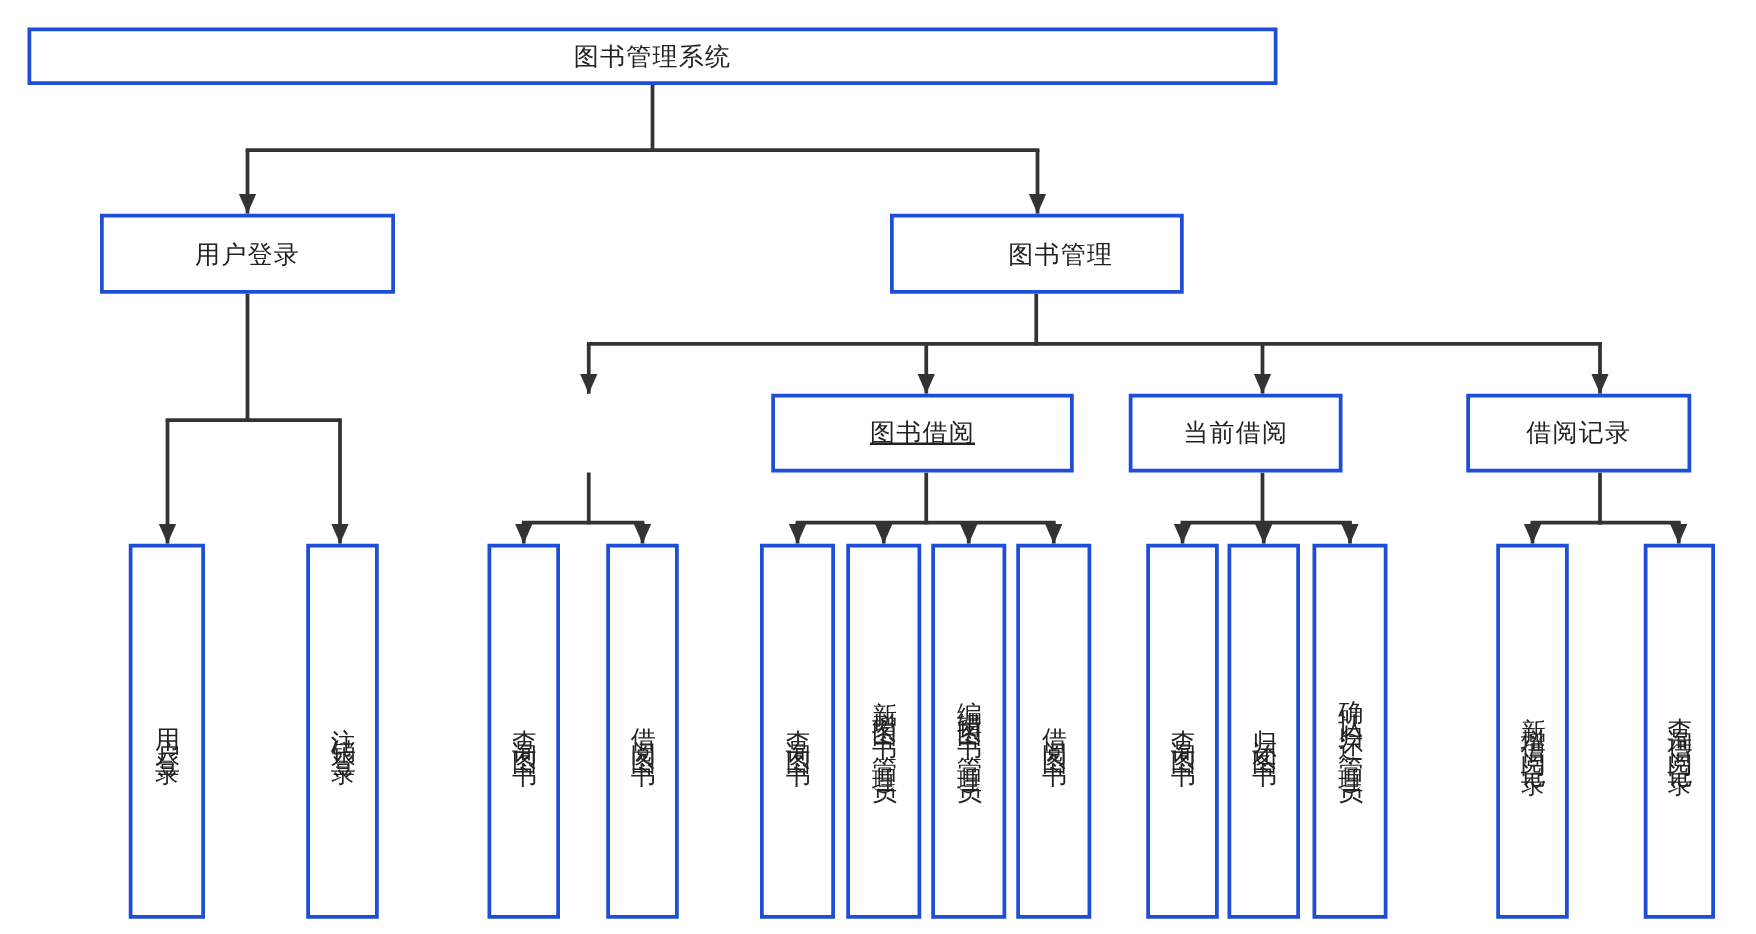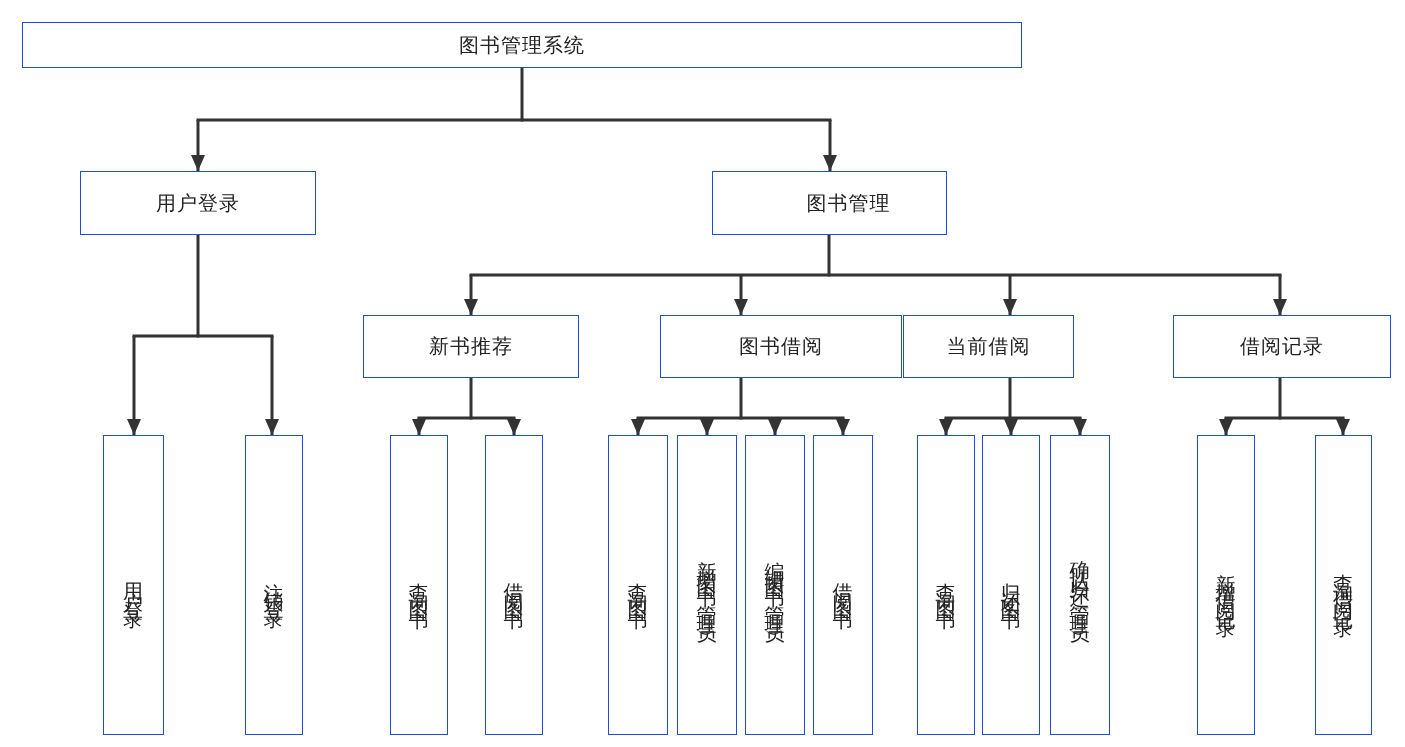--- a/index.html
+++ b/index.html
@@ -19,21 +19,21 @@
     position: absolute;
     left: 0;
     top: 0;
     width: 1405px;
     height: 747px;
     z-index: 1;
   }
   .node {
     position: absolute;
     box-sizing: border-box;
-    border: 1px solid #1d4ed8;
+    border: 3px solid #1d4ed8;
     background: #ffffff;
     display: flex;
     align-items: center;
     justify-content: center;
     color: #222222;
     font-size: 20px;
     letter-spacing: 1px;
     z-index: 2;
     text-align: center;
   }
@@ -109,24 +109,23 @@
       <line x1="1226" y1="418" x2="1226" y2="435" marker-end="url(#arr)"></line>
       <line x1="1343" y1="418" x2="1343" y2="435" marker-end="url(#arr)"></line>
     </g>
   </svg>
 
   <div class="node" style="left:22px; top:22px; width:1000px; height:46px;">图书管理系统</div>
 
   <div class="node" style="left:80px; top:171px; width:236px; height:64px;">用户登录</div>
   <div class="node" style="left:712px; top:171px; width:235px; height:64px;padding-left:38px;">图书管理</div>
 
-  <div class="node" style="left:363px; top:315px; width:216px; height:63px;">新书推荐</div>
-  <div class="node" style="left:660px; top:315px; width:242px; height:63px;">图书借阅</div>
+  <div class="node" style="left:617px; top:315px; width:242px; height:63px;text-decoration:underline;">图书借阅</div>
   <div class="node" style="left:903px; top:315px; width:171px; height:63px;">当前借阅</div>
-  <div class="node" style="left:1173px; top:315px; width:218px; height:63px;">借阅记录</div>
+  <div class="node" style="left:1173px; top:315px; width:180px; height:63px;">借阅记录</div>
 
   <div class="node" style="left:103px; top:435px; width:61px; height:300px;">
     <span class="vtext">用户登录</span>
   </div>
   <div class="node" style="left:245px; top:435px; width:58px; height:300px;">
     <span class="vtext">注销登录</span>
   </div>
 
   <div class="node" style="left:390px; top:435px; width:58px; height:300px;">
     <span class="vtext">查询图书</span>

